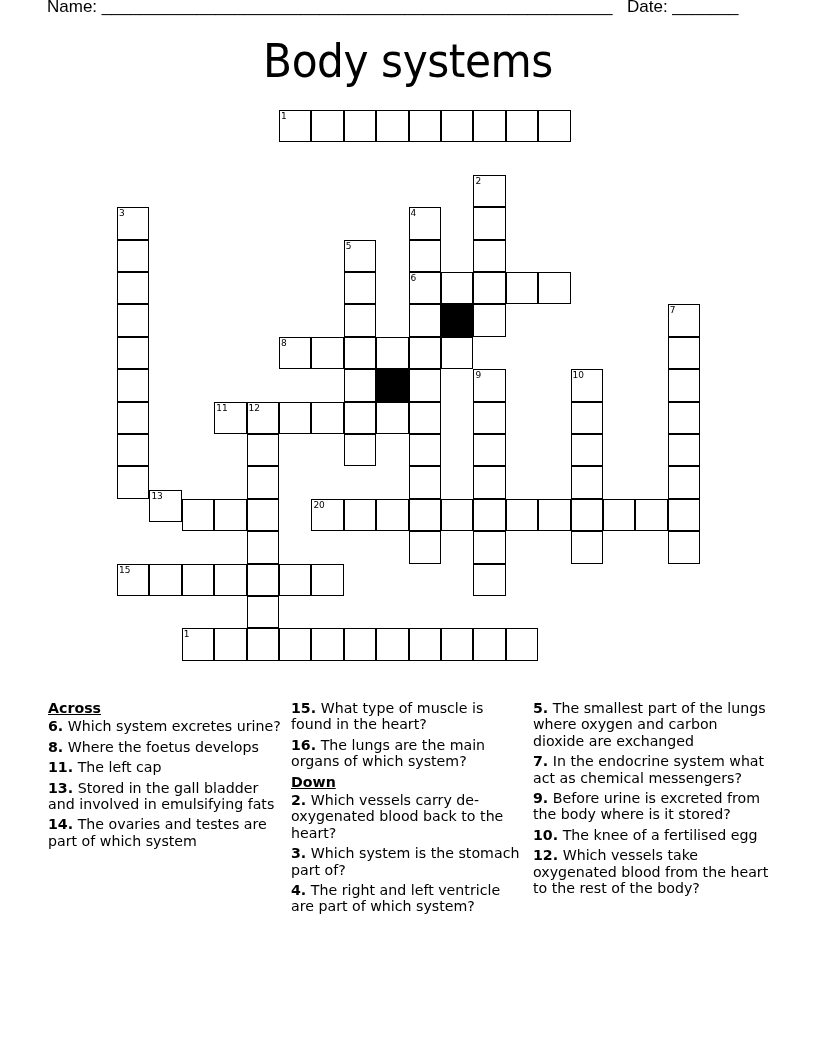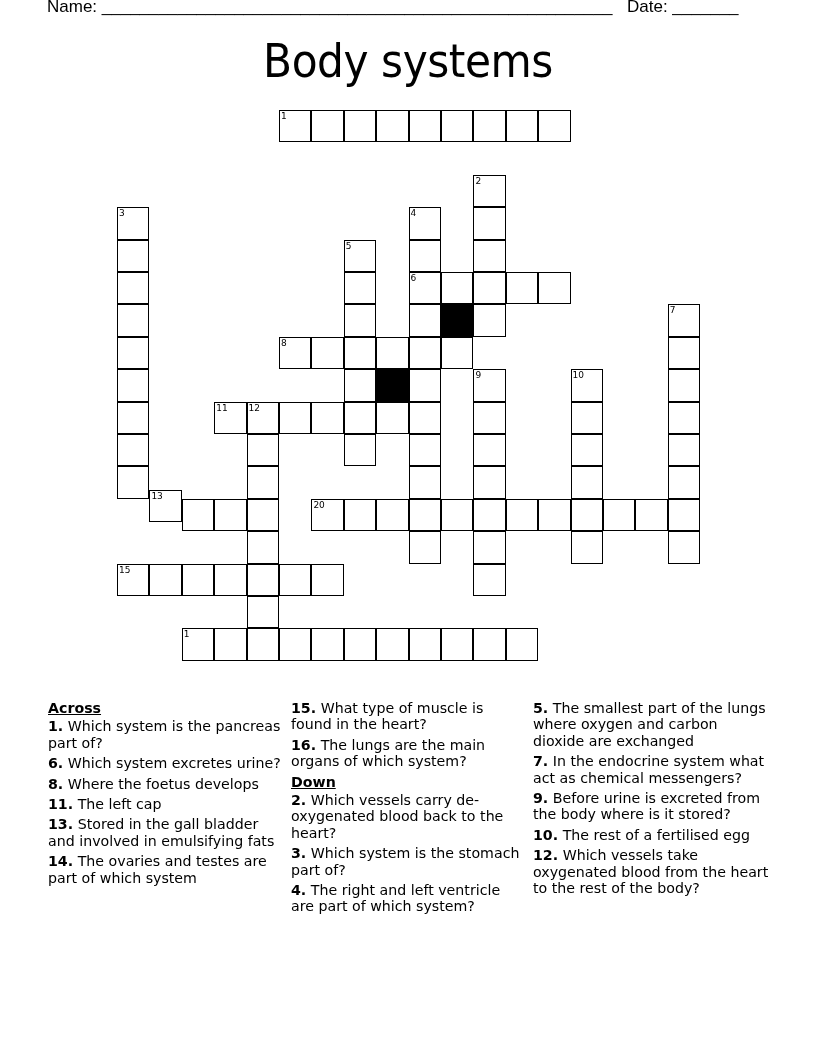--- a/index.html
+++ b/index.html
@@ -167,36 +167,35 @@
     <div class="cell" style="left: 291.6px; top: 518.4px;"></div>
     <div class="cell" style="left: 324px; top: 518.4px;"></div>
     <div class="cell" style="left: 356.4px; top: 518.4px;"></div>
     <div class="cell" style="left: 388.8px; top: 518.4px;"></div>
     <div class="cell black" style="left: 324px; top: 194.4px;"></div>
     <div class="cell black" style="left: 259.2px; top: 259.2px;"></div>
   </div>
 
 <div class="clues col1">
   <div class="heading">Across</div>
-  <div class="clue"><b>1.</b> <span>Which system is the pancreas part of?</span></div>
   <div class="clue"><b>6.</b> <span>Which system excretes urine?</span></div>
   <div class="clue"><b>8.</b> <span>Where the foetus develops</span></div>
   <div class="clue"><b>11.</b> <span>The left cap</span></div>
   <div class="clue"><b>13.</b> <span>Stored in the gall bladder and involved in emulsifying fats</span></div>
   <div class="clue"><b>14.</b> <span>The ovaries and testes are part of which system</span></div>
 </div>
 
 <div class="clues col2">
   <div class="clue"><b>15.</b> <span>What type of muscle is found in the heart?</span></div>
   <div class="clue"><b>16.</b> <span>The lungs are the main organs of which system?</span></div>
   <div class="heading">Down</div>
   <div class="clue"><b>2.</b> <span>Which vessels carry de-oxygenated blood back to the heart?</span></div>
   <div class="clue"><b>3.</b> <span>Which system is the stomach part of?</span></div>
   <div class="clue"><b>4.</b> <span>The right and left ventricle are part of which system?</span></div>
 </div>
 
 <div class="clues col3">
   <div class="clue"><b>5.</b> <span>The smallest part of the lungs where oxygen and carbon dioxide are exchanged</span></div>
   <div class="clue"><b>7.</b> <span>In the endocrine system what act as chemical messengers?</span></div>
   <div class="clue"><b>9.</b> <span>Before urine is excreted from the body where is it stored?</span></div>
-  <div class="clue"><b>10.</b> <span>The rest of a fertilised egg</span></div>
+  <div class="clue"><b>10.</b> <span>The knee of a fertilised egg</span></div>
   <div class="clue"><b>12.</b> <span>Which vessels take oxygenated blood from the heart to the rest of the body?</span></div>
 </div>
 
 </body></html>

